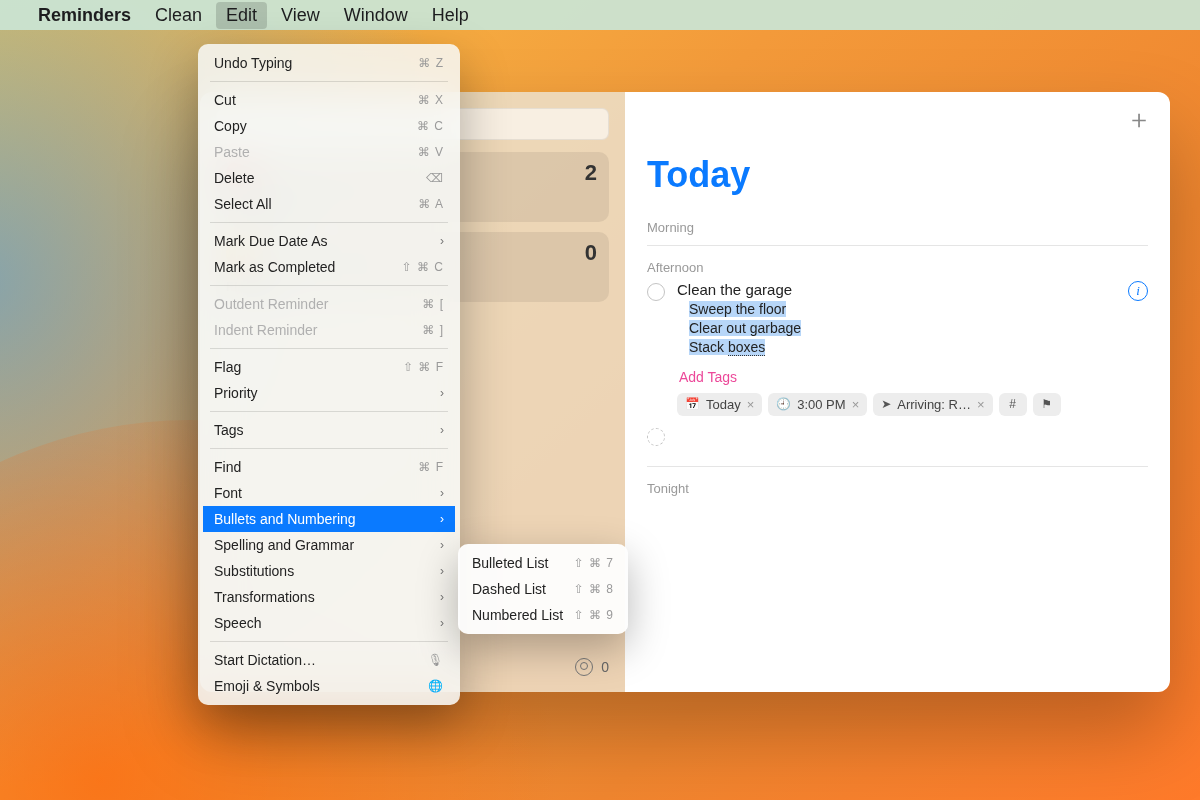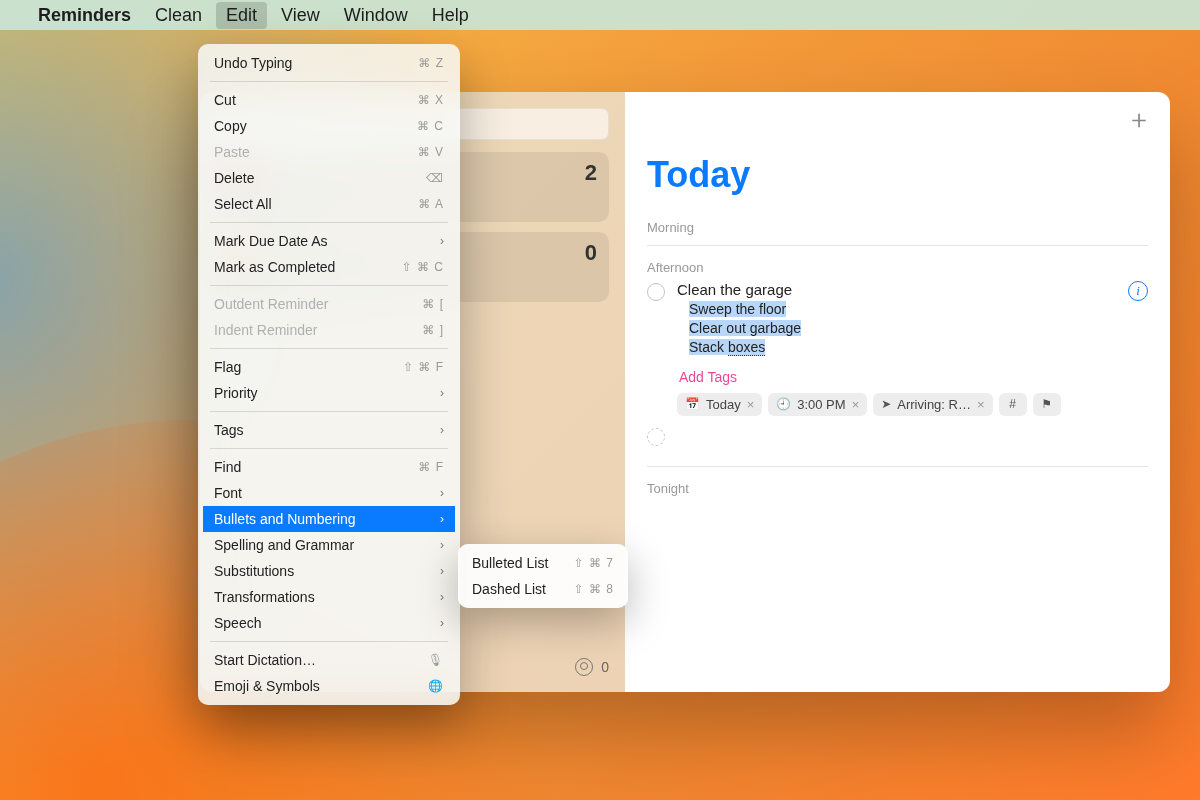--- a/index.html
+++ b/index.html
@@ -270,13 +270,17 @@
 
 <div class="submenu" id="bullets-submenu">
     <div class="menu-item">
       <span>Bulleted List</span>
       <span class="kbd">⇧ ⌘ 7</span>
     </div>
     <div class="menu-item">
       <span>Dashed List</span>
       <span class="kbd">⇧ ⌘ 8</span>
     </div>
+    <div class="menu-item">
+      <span>Numbered List</span>
+      <span class="kbd">⇧ ⌘ 9</span>
+    </div>
   </div>
 
 </body></html>

